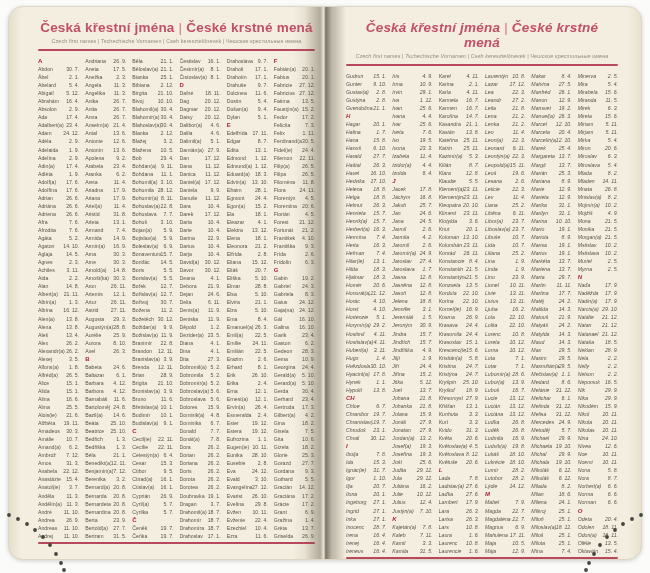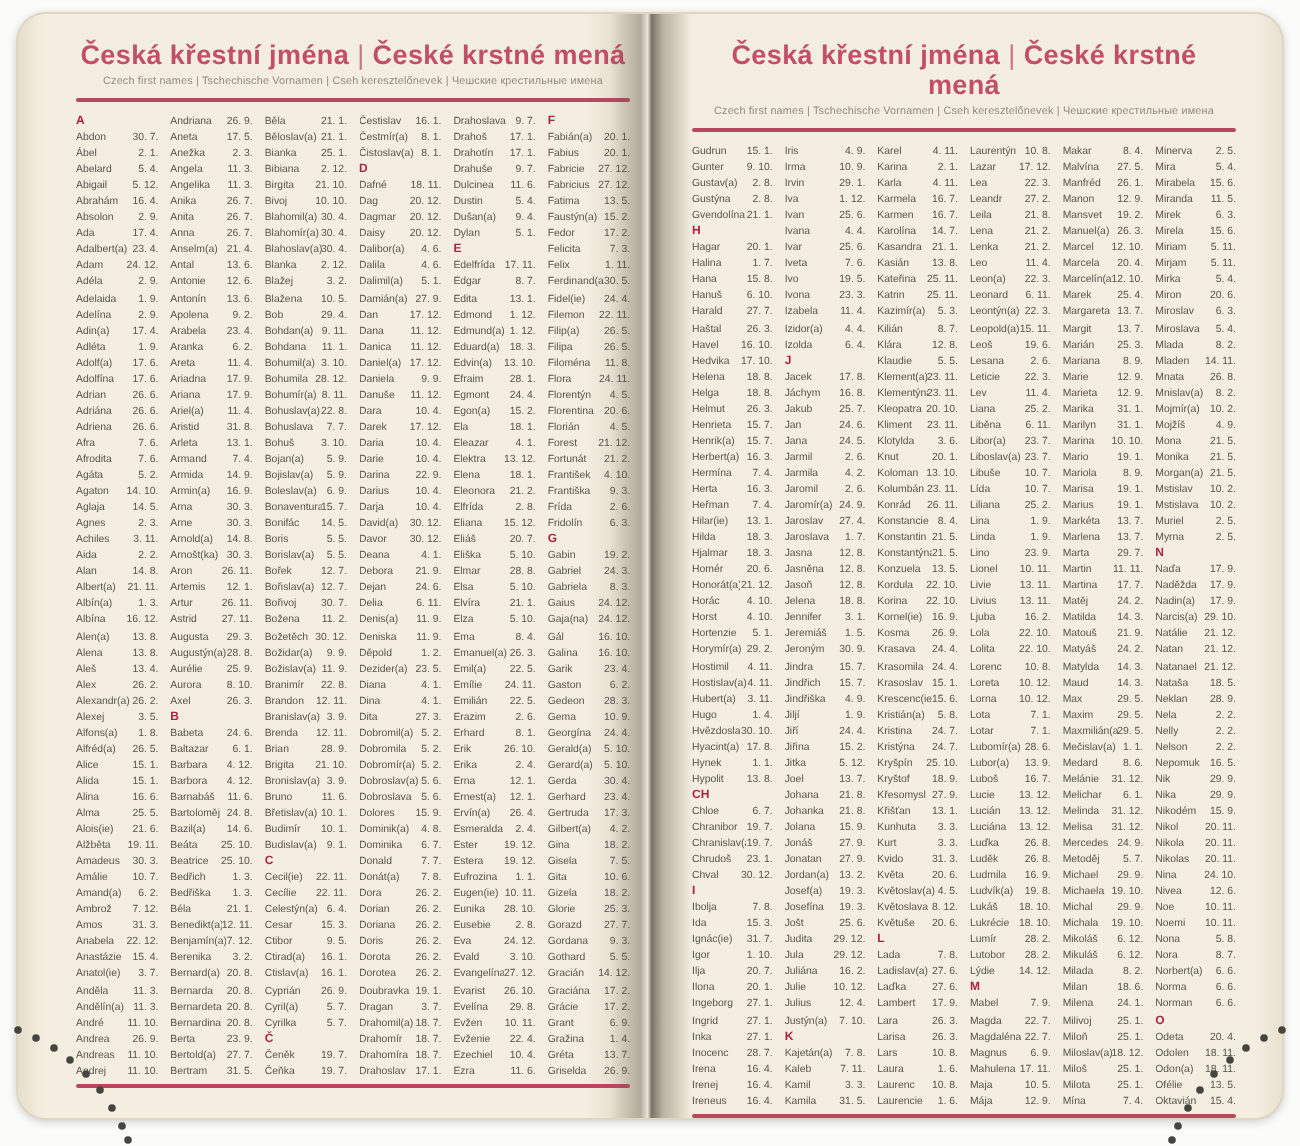--- a/index.html
+++ b/index.html
@@ -5,21 +5,21 @@
   html,body{margin:0;padding:0;}
   body{width:650px;height:573px;background:#fbfbf9;position:relative;overflow:hidden;
        font-family:"Liberation Sans",sans-serif;}
   .book{position:absolute;left:8px;top:6px;width:632px;height:552px;background:#f3eedf;
         border:1px solid #ddd6c2;border-radius:15px;box-shadow:0 1px 4px rgba(0,0,0,.18);
         display:flex;overflow:hidden;}
   .page{width:50%;box-sizing:border-box;padding-top:13px;position:relative;}
   .page.left{padding-left:29px;padding-right:10px;
     background:linear-gradient(90deg,rgba(190,175,150,.25) 0%,rgba(190,175,150,0) 4%,rgba(120,105,85,0) 90%,rgba(120,105,85,.25) 100%);}
   .page.right{padding-left:21px;padding-right:23px;
-    background:linear-gradient(90deg,rgba(120,105,85,.28) 0%,rgba(120,105,85,0) 7%,rgba(190,175,150,0) 96%,rgba(190,175,150,.2) 100%);}
+    background:linear-gradient(90deg,rgba(120,105,85,.28) 0%,rgba(120,105,85,0) 7%,rgba(190,175,150,0) 96%,rgba(190,175,150,.2) 100%);font-style:italic;}
   .spine{position:absolute;left:50%;top:0;width:40px;height:100%;transform:translateX(-50%);
     background:linear-gradient(90deg,rgba(90,80,65,0) 0%,rgba(90,80,65,.30) 38%,rgba(250,248,240,.55) 47%,rgba(50,45,38,.55) 52%,rgba(90,80,65,.25) 66%,rgba(90,80,65,0) 100%);
     pointer-events:none;}
   .pg-header{text-align:center;}
   .title{font-size:13.5px;font-weight:bold;color:#c24f66;letter-spacing:.2px;}
   .title .tsep{padding:0 4px;font-weight:normal;color:#cf7287;}
   .subtitle{font-size:5.4px;color:#8d8b80;margin-top:3px;letter-spacing:.1px;}
   .rule{height:2px;background:#b8485e;margin-top:5px;border-radius:1px;}
   .cols{display:flex;gap:6px;margin-top:6px;}
   .col{flex:1 1 0;min-width:0;}

